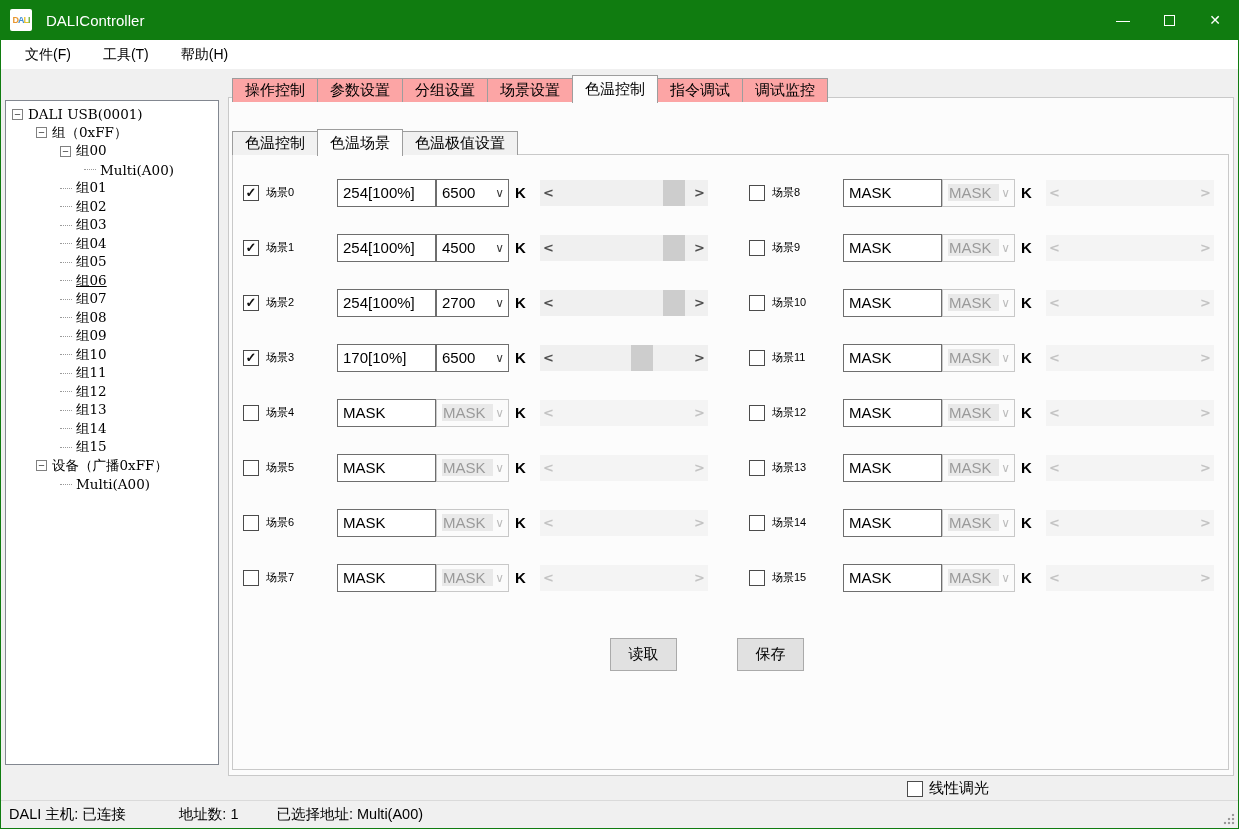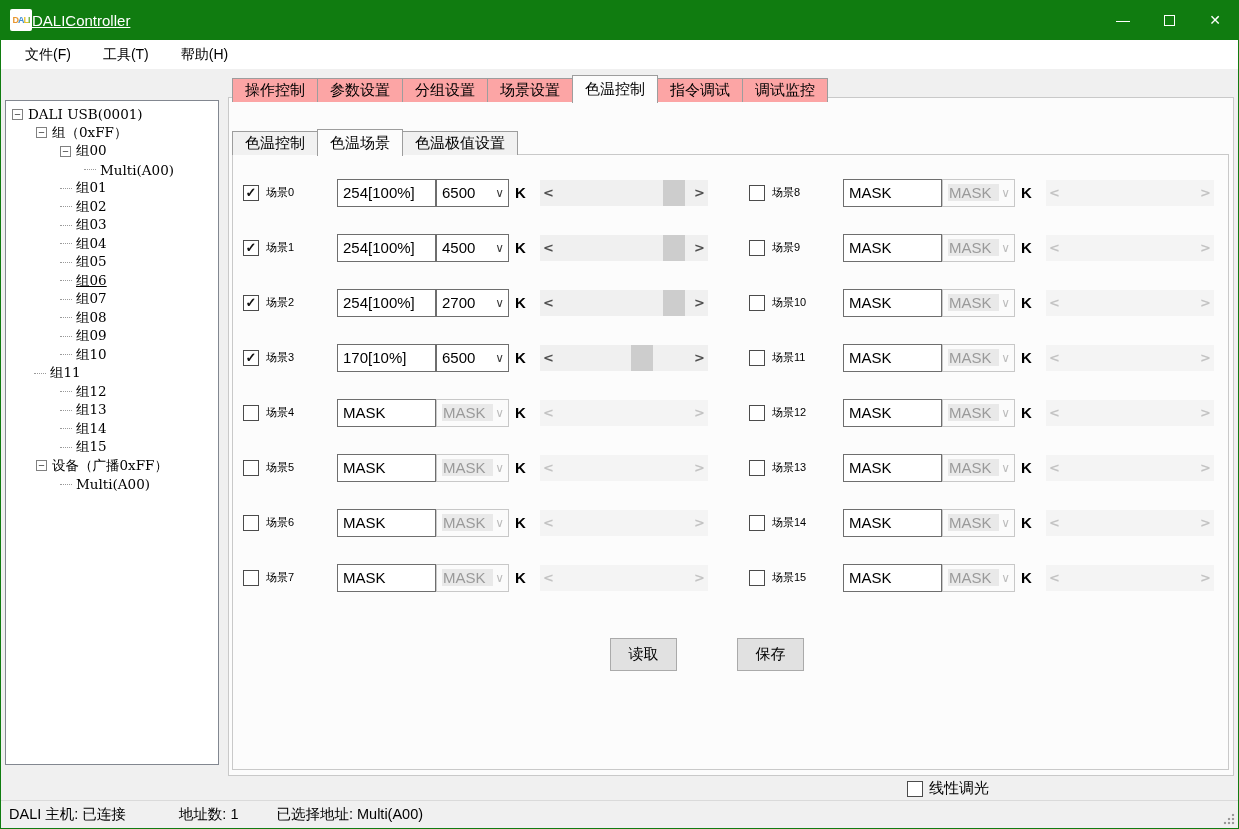--- a/index.html
+++ b/index.html
@@ -7,21 +7,21 @@
   body { font-family:"Liberation Sans", sans-serif; font-size:15px; color:#000; position:relative; }
   .window { position:absolute; inset:0; width:1239px; height:829px; background:#f0f0f0;
             border-left:1px solid #107c10; border-right:1px solid #107c10; border-bottom:1px solid #107c10; overflow:hidden; }
 
   
   .titlebar { position:absolute; left:0; top:0; width:100%; height:40px; background:#107c10; display:flex; align-items:center; }
   .app-icon { width:22px; height:22px; background:#ffffff; margin-left:9px; border-radius:2px;
               display:flex; align-items:center; justify-content:center; font-size:9px; font-weight:bold; letter-spacing:-1px; }
   .app-icon b:nth-child(1){color:#e8962f;} .app-icon b:nth-child(2){color:#3f8fd6;}
   .app-icon b:nth-child(3){color:#e5c22e;} .app-icon b:nth-child(4){color:#6fae3e;}
-  .title-text { color:#ffffff; font-size:15px;text-decoration:underline; }
+  .title-text { color:#ffffff; margin-left:14px; font-size:15px; }
   .win-btns { margin-left:auto; display:flex; height:100%; }
   .win-btn { width:46px; height:100%; display:flex; align-items:center; justify-content:center; color:#ffffff; font-size:14px; }
   .maxi-glyph { width:11px; height:11px; border:1.5px solid #fff; display:inline-block; }
 
   
   .menubar { position:absolute; left:0; top:40px; width:100%; height:29px; background:#ffffff; display:flex; align-items:flex-start; font-size:14px; }
   .menu-item { padding:0 16px; height:100%; display:flex; align-items:center; }
   .menu-item:first-child { margin-left:8px; }
 
   
@@ -181,21 +181,21 @@
         <span>组08</span>
       </div>
       <div class="tree-item" style="padding-left: 54px;">
         <span class="leaf-dash"></span>
         <span>组09</span>
       </div>
       <div class="tree-item" style="padding-left: 54px;">
         <span class="leaf-dash"></span>
         <span>组10</span>
       </div>
-      <div class="tree-item" style="padding-left: 28px;">
+      <div class="tree-item" style="padding-left: 54px;">
         <span class="leaf-dash"></span>
         <span>组11</span>
       </div>
       <div class="tree-item" style="padding-left: 54px;">
         <span class="leaf-dash"></span>
         <span>组12</span>
       </div>
       <div class="tree-item" style="padding-left: 54px;">
         <span class="leaf-dash"></span>
         <span>组13</span>

